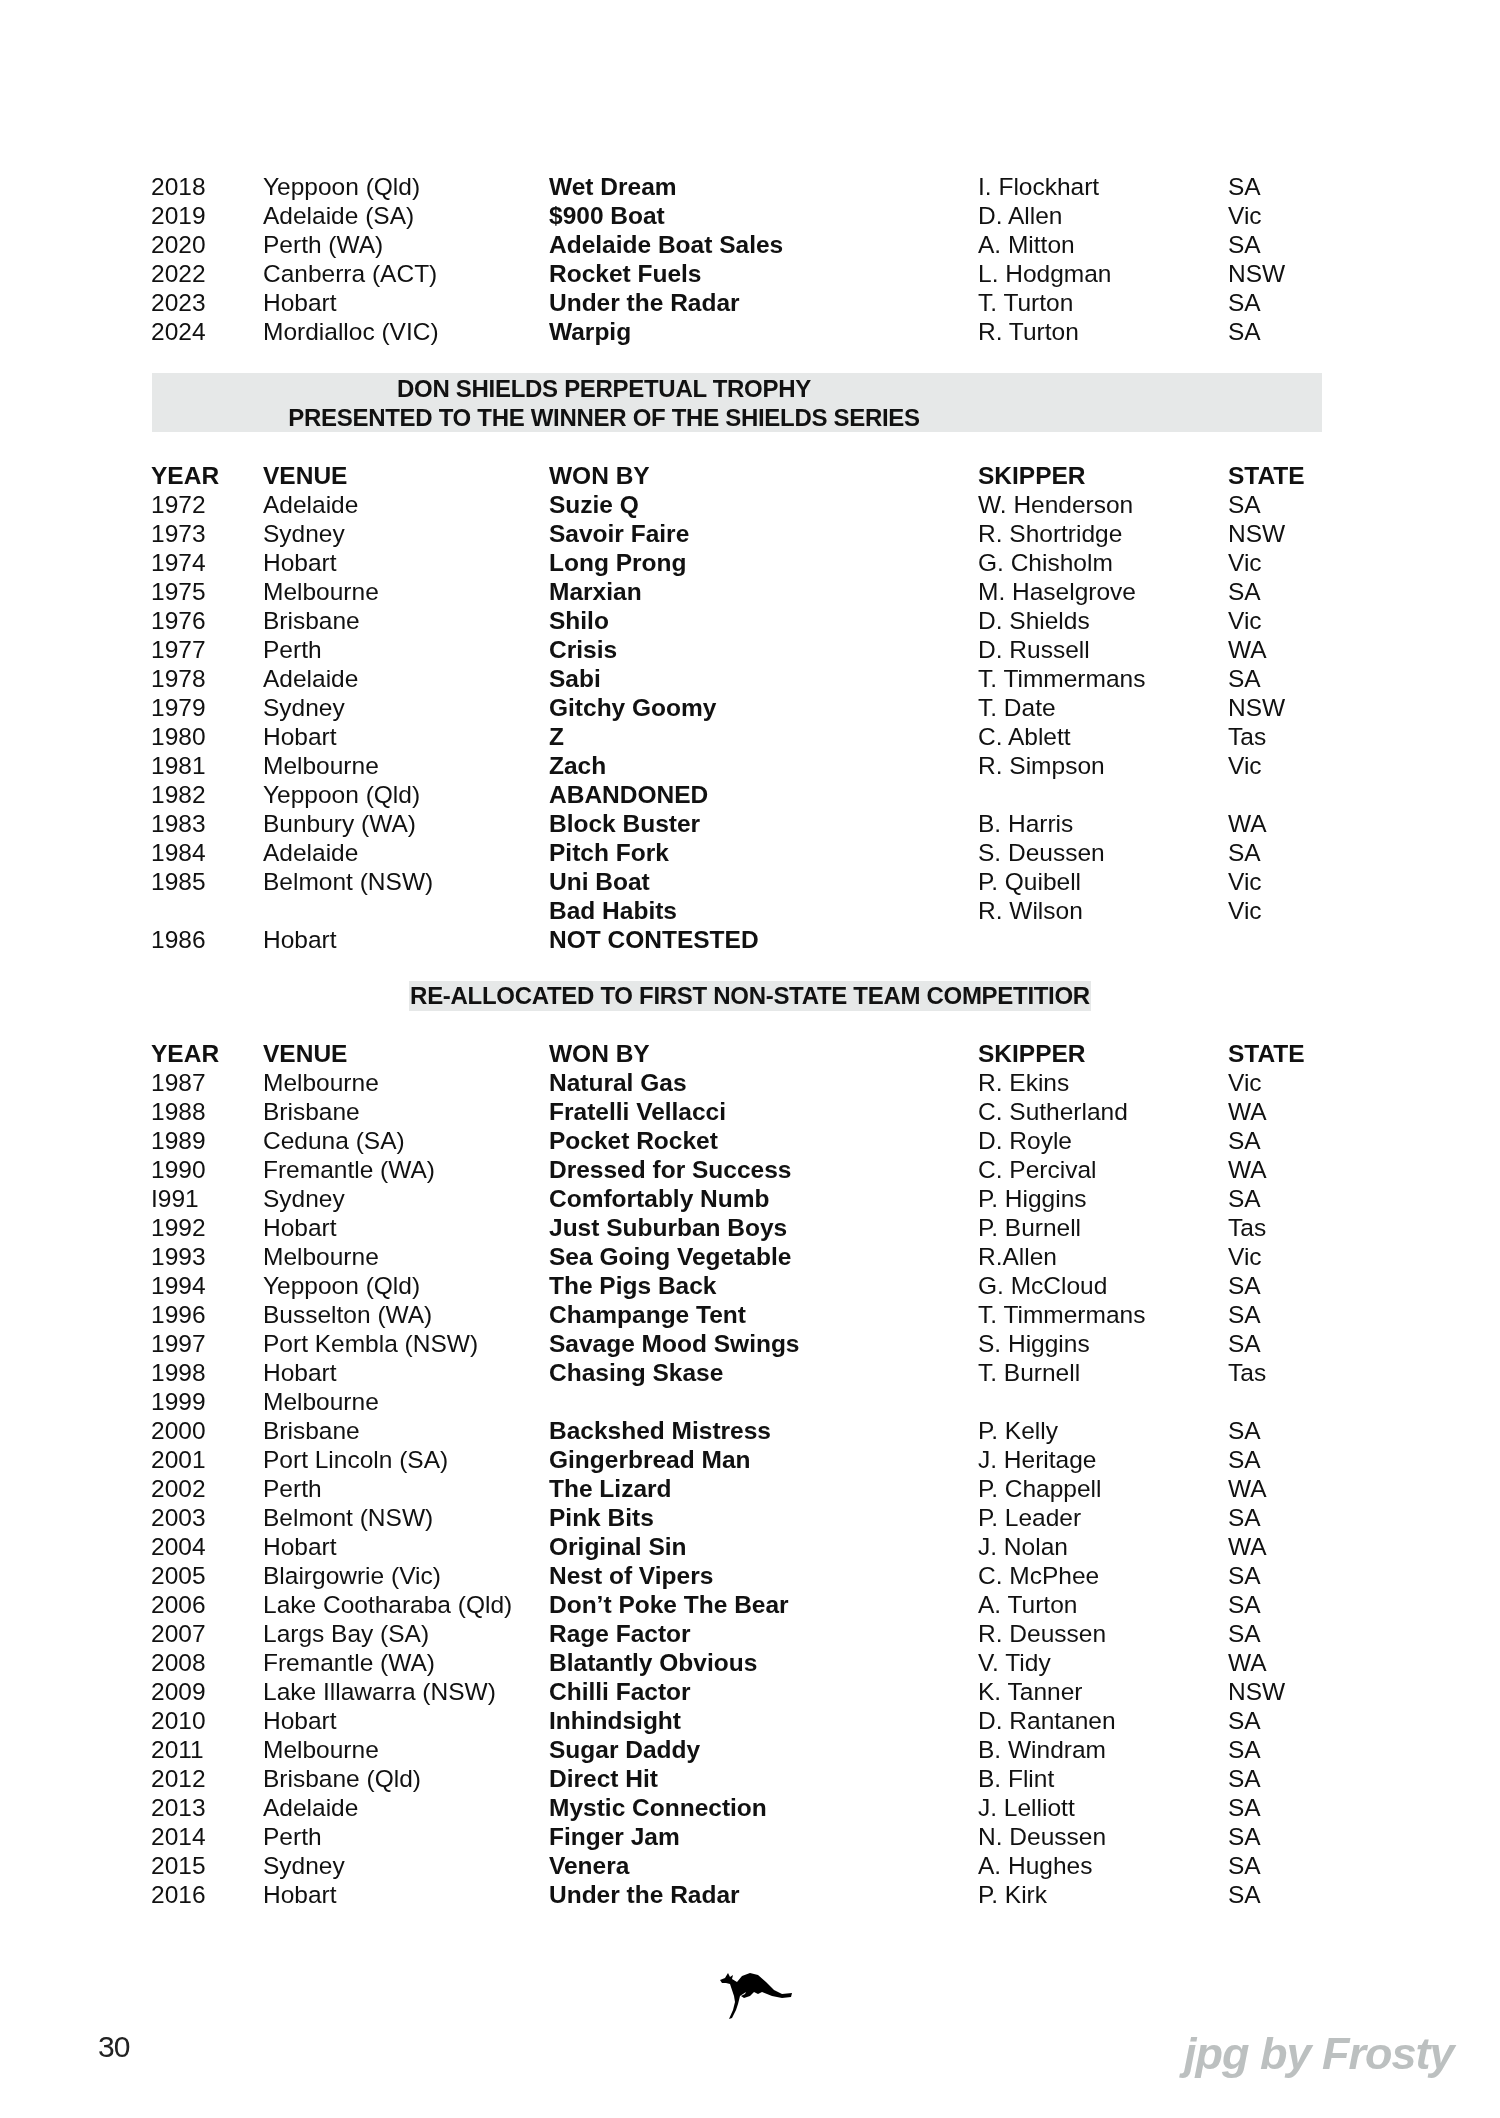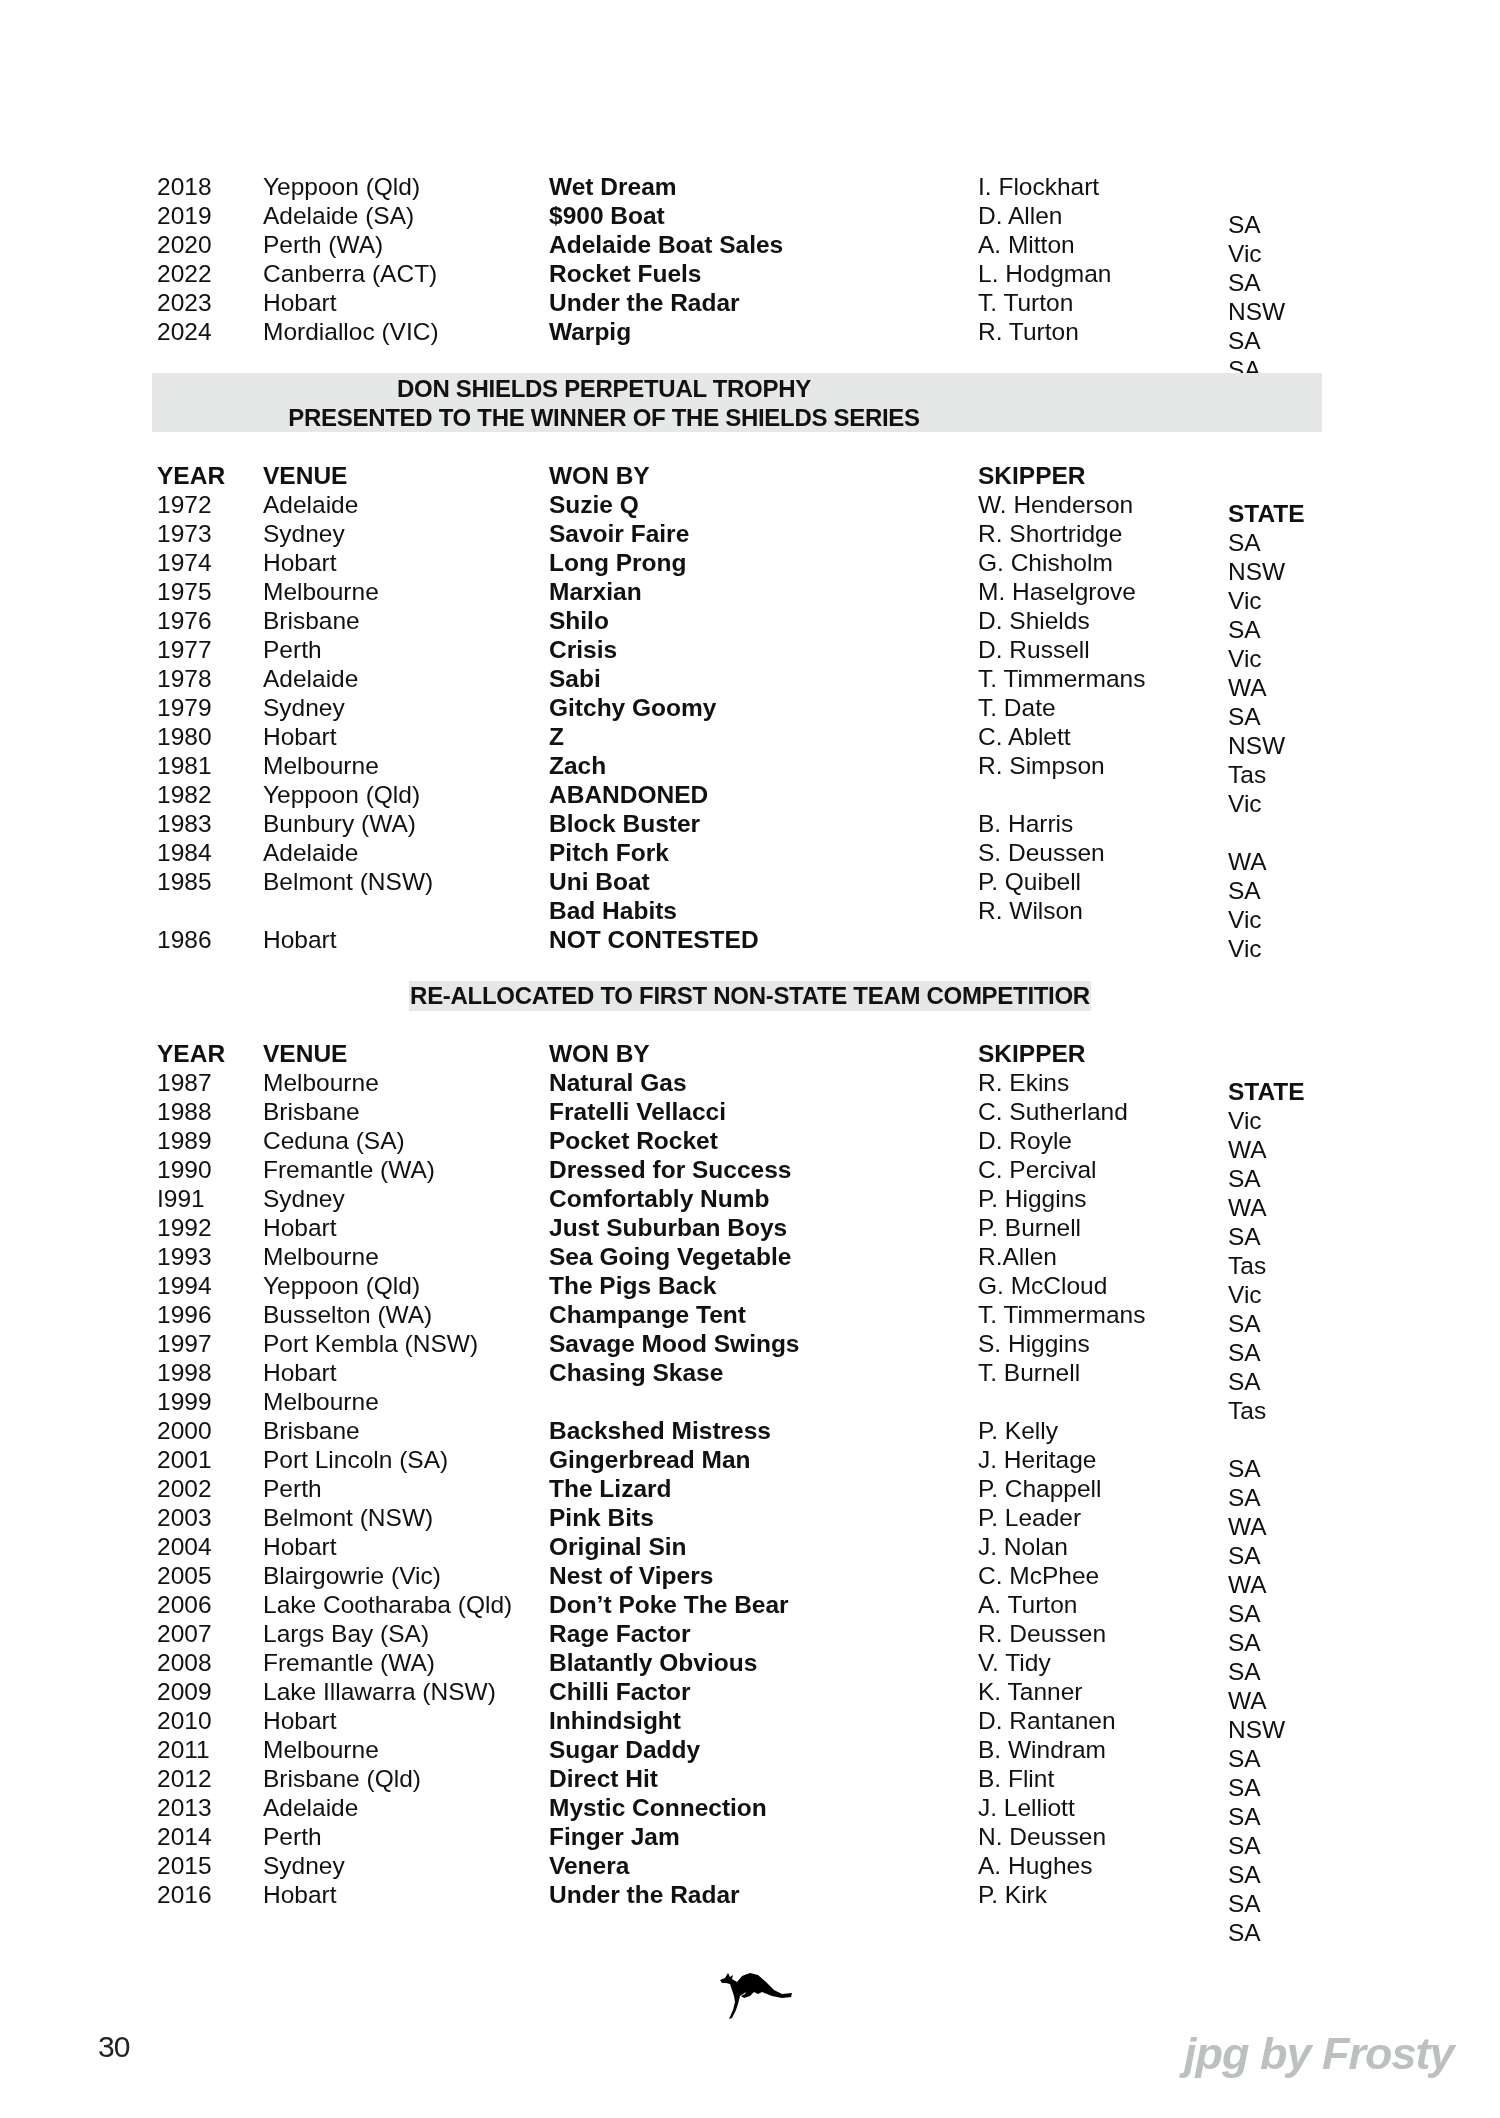--- a/index.html
+++ b/index.html
@@ -1,24 +1,24 @@
 <!DOCTYPE html>
 <html><head>
 <meta charset="utf-8">
 <style>
   html, body { margin: 0; padding: 0; background: #ffffff; }
   body { width: 1500px; height: 2118px; position: relative; overflow: hidden;
          font-family: "Liberation Sans", sans-serif; color: #111111; }
   .row { position: absolute; left: 0; width: 1500px; height: 29px; font-size: 24.5px; line-height: 29px; white-space: nowrap; }
   .row span { position: absolute; top: 0; }
-  .c-year { left: 157px; }
+  .c-year { left: 151px; }
   .c-venue { left: 263px; }
   .c-won { left: 549px; font-weight: bold; }
   .c-skip { left: 978px; }
-  .c-state { left: 1228px; margin-top: 38px; }
+  .c-state { left: 1228px; }
   .hdr { font-weight: bold; transform-origin: left; }
   .band { position: absolute; left: 152px; top: 373px; width: 1170px; height: 59px; background: #e6e8e8; }
   .band-line { position: absolute; left: 0; width: 1208px; text-align: center; font-weight: bold; font-size: 24px; line-height: 29px; letter-spacing: -0.3px; }
   .hl { position: absolute; top: 981px; left: 0; width: 1500px; text-align: center; }
   .hl span { background: #e6e8e8; font-weight: bold; font-size: 24px; line-height: 30px; padding: 0 1px; letter-spacing: -0.3px; display: inline-block; }
   .pageno { position: absolute; left: 98px; top: 2030px; font-size: 30px; font-weight: 300; color: #222; letter-spacing: -1px; }
   .watermark { position: absolute; left: 1184px; top: 2028px; font-size: 45px; font-style: italic; font-weight: bold; color: #bcc0c0; letter-spacing: -1px; }
   .logo { position: absolute; left: 716px; top: 1970px; width: 80px; height: 52px; }
 </style>
 </head>

